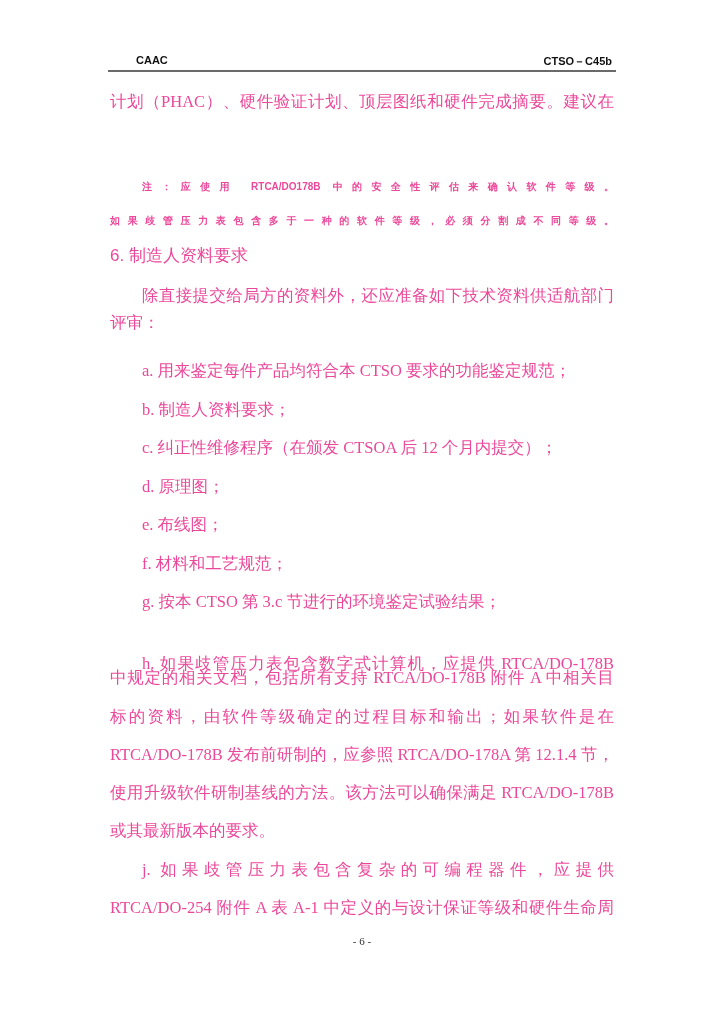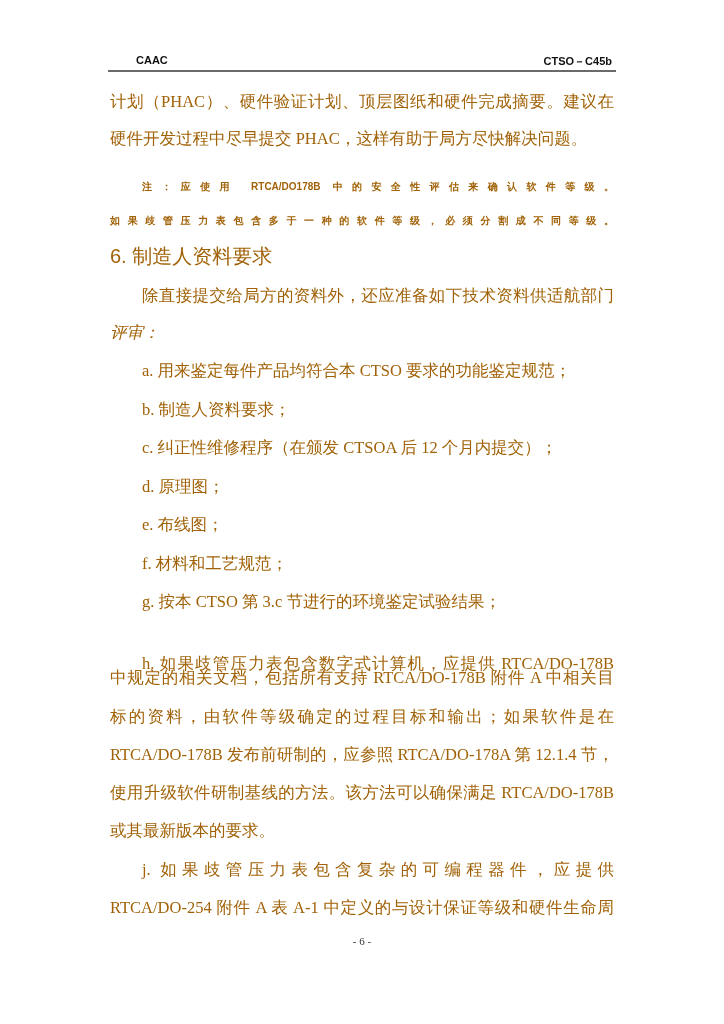--- a/index.html
+++ b/index.html
@@ -52,36 +52,36 @@
     }
     .line {
       position: absolute;
       left: 110px;
       width: 504px;
       font-family: "Liberation Serif", "DejaVu Serif", serif;
       font-size: 16.5px;
       line-height: 22px;
       height: 22px;
       white-space: nowrap;
-      color: #a16207;
+      color: #ec4899;
     }
     .justify {
       text-align: justify;
       text-align-last: justify;
     }
     .indent { left: 142px; width: 472px; }
     .item { left: 142px; width: 472px; }
     .bold {
       font-family: "Liberation Sans", "DejaVu Sans", sans-serif;
       font-weight: bold;
       font-size: 10px;
     }
     .heading {
       font-family: "Liberation Sans", "DejaVu Sans", sans-serif;
-      font-size: 20px;
+      font-size: 17px;
     }
     .footer {
       position: absolute;
       left: 0;
       width: 724px;
       top: 935px;
       text-align: center;
       font-family: "Liberation Serif", "DejaVu Serif", serif;
       font-size: 11px;
       color: #333;
@@ -92,29 +92,28 @@
 
 <div class="page">
 
   <div class="header">
     <span class="left">CAAC</span>
     <span class="right">CTSO－C45b</span>
   </div>
   <div class="header-rule"></div>
 
   <div class="line justify" style="top:91px;">计划（PHAC）、硬件验证计划、顶层图纸和硬件完成摘要。建议在</div>
-  <div class="line" style="top:128px;">硬件开发过程中尽早提交 PHAC，这样有助于局方尽快解决问题。</div>
 
   <div class="line bold indent justify" style="top:176px;">注：应使用 RTCA/DO178B 中的安全性评估来确认软件等级。</div>
   <div class="line bold justify" style="top:210px;">如果歧管压力表包含多于一种的软件等级，必须分割成不同等级。</div>
 
   <div class="line heading" style="top:245px;">6. 制造人资料要求</div>
 
   <div class="line indent justify" style="top:285px;">除直接提交给局方的资料外，还应准备如下技术资料供适航部门</div>
-  <div class="line" style="top:322px;font-style:italic;">评审：</div>
+  <div class="line" style="top:312px;">评审：</div>
 
   <div class="line item" style="top:360px;">a. 用来鉴定每件产品均符合本 CTSO 要求的功能鉴定规范；</div>
   <div class="line item" style="top:399px;">b. 制造人资料要求；</div>
   <div class="line item" style="top:437px;">c. 纠正性维修程序（在颁发 CTSOA 后 12 个月内提交）；</div>
   <div class="line item" style="top:476px;">d. 原理图；</div>
   <div class="line item" style="top:514px;">e. 布线图；</div>
   <div class="line item" style="top:553px;">f. 材料和工艺规范；</div>
   <div class="line item" style="top:591px;">g. 按本 CTSO 第 3.c 节进行的环境鉴定试验结果；</div>
 
   <div class="line indent justify" style="top:629px;margin-top:24px;">h. 如果歧管压力表包含数字式计算机，应提供 RTCA/DO-178B</div>

